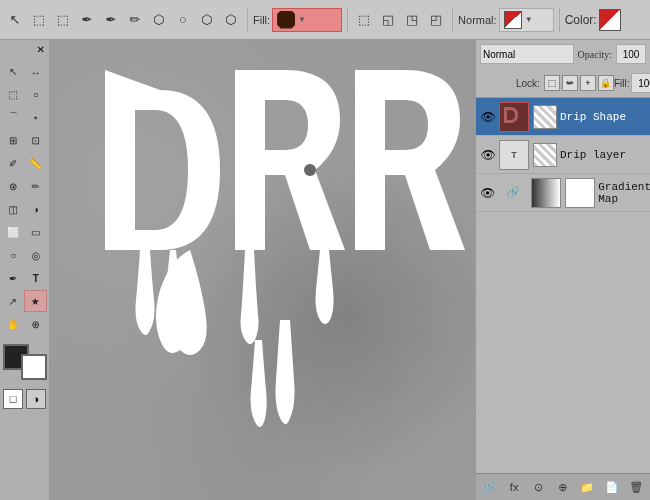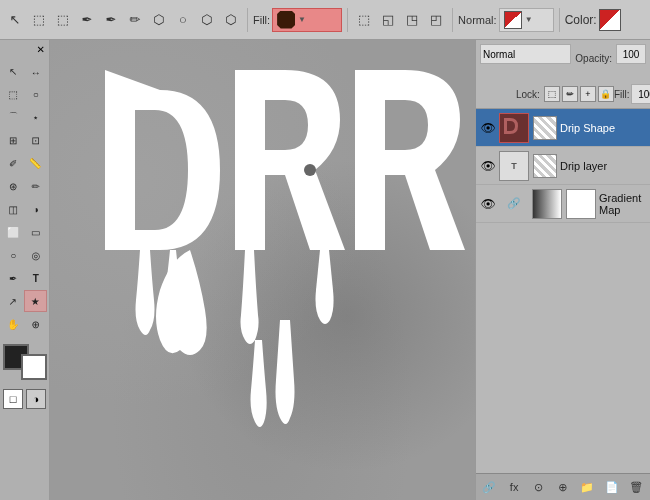--- a/index.html
+++ b/index.html
@@ -205,38 +205,39 @@
       border-right: none;
     }
 
     
     .layers-controls {
       padding: 4px;
       border-bottom: 1px solid #999;
     }
     .blend-row {
       display: flex;
-      align-items: flex-end;
+      align-items: center;
       gap: 4px;
-      margin-bottom: 20px;
+      margin-bottom: 9px;
     }
     .blend-select {
       flex: 1;
       height: 20px;
       background: #e0e0e0;
       border: 1px solid #aaa;
       font-size: 10px;
       padding: 0 2px;
       appearance: none;
       -webkit-appearance: none;
       cursor: pointer;
     }
     .opacity-label {
       font-size: 10px;
       color: #333;
+      font-family: Liberation Serif, serif;
     }
     .opacity-value {
       width: 30px;
       height: 20px;
       background: #e0e0e0;
       border: 1px solid #aaa;
       font-size: 10px;
       text-align: center;
     }
     .lock-label {
@@ -324,20 +325,21 @@
         #ccc 3px,
         #fff 3px,
         #fff 6px
       );
       flex-shrink: 0;
     }
     .layer-name {
       font-size: 11px;
       color: #111;
       flex: 1;
+      font-family: Liberation Mono, monospace;
     }
     .layer-thumb-drip {
       width: 30px;
       height: 30px;
       border: 1px solid #c05050;
       background: #6a3030;
       flex-shrink: 0;
       overflow: hidden;
     }
 

